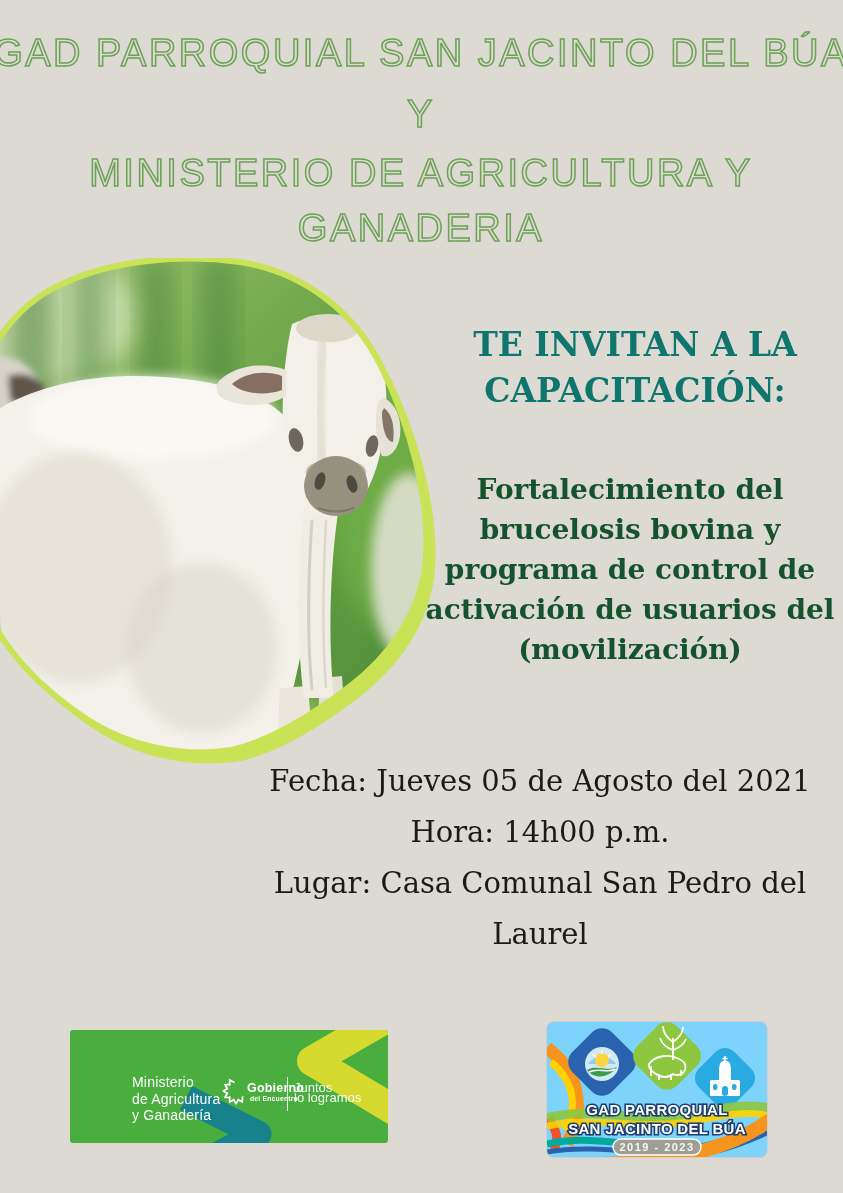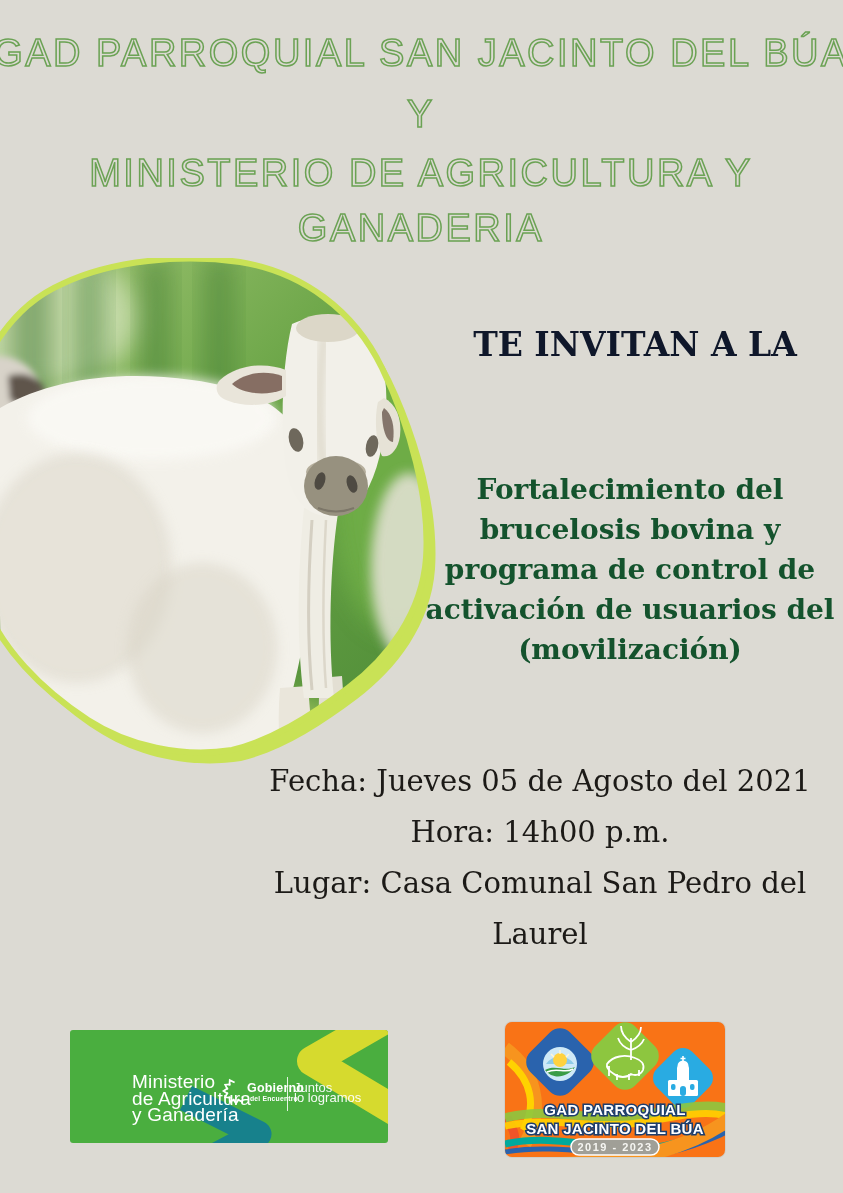--- a/index.html
+++ b/index.html
@@ -14,21 +14,21 @@
     font-family:"Liberation Sans",sans-serif;
     font-size:38px;letter-spacing:2.5px;
     fill:none;stroke:#6ba254;stroke-width:1.5px;
     text-anchor:middle;
   }
   
   .photo-svg{position:absolute;left:-48px;top:258px;}
   
   .invite-heading{
     position:absolute;left:435px;top:322px;width:400px;
-    text-align:center;color:#0f172a;
+    text-align:center;color:#0f766e;
     font-family:"DejaVu Serif",serif;font-weight:bold;
     font-size:33px;line-height:46px;
   }
   
   .invite-body{
     position:absolute;left:420px;top:470px;width:420px;
     text-align:center;color:#14532d;
     font-family:"DejaVu Serif",serif;font-weight:bold;
     font-size:28px;line-height:40px;
   }
@@ -40,32 +40,32 @@
     font-size:29px;line-height:51px;
   }
   
   .mag-banner{
     position:absolute;left:70px;top:1030px;width:318px;height:113px;
     background:#4aae3f;border-radius:3px;overflow:hidden;
   }
   .mag-deco{position:absolute;left:0;top:0;}
   .mag-ministry{
     position:absolute;left:62px;top:44px;color:#ffffff;
-    font-size:19px;line-height:16.5px;letter-spacing:.2px;font-weight:400;
+    font-size:14px;line-height:16.5px;letter-spacing:.2px;font-weight:400;
   }
   .mag-gob{position:absolute;left:150px;top:40px;width:160px;height:60px;color:#fff;}
   .gob-burst{position:absolute;left:0;top:5px;}
   .gob-word{position:absolute;left:27px;top:11px;font-weight:bold;font-size:12.5px;letter-spacing:.2px;}
   .gob-sub{position:absolute;left:30px;top:25px;font-weight:bold;font-size:6.8px;letter-spacing:.2px;}
   .gob-divider{position:absolute;left:67px;top:7px;width:1px;height:34px;background:rgba(255,255,255,.85);}
   .gob-slogan{position:absolute;left:74px;top:13px;font-size:13px;line-height:10px;opacity:.95;}
   
   .gad-card{
-    position:absolute;left:505px;top:1022px;width:220px;height:135px;
-    background:#f97316;border-radius:7px;overflow:hidden;
+    position:absolute;left:547px;top:1022px;width:220px;height:135px;
+    background:#7dd3fc;border-radius:7px;overflow:hidden;
     box-shadow:0 0 0 1px rgba(0,0,0,.05);
   }
   .gad-svg{position:absolute;left:0;top:0;}
   .gad-svg .gadname{
     font-family:"Liberation Sans",sans-serif;font-weight:bold;
     fill:#ffffff;stroke:#1d3e6e;stroke-width:3.2px;paint-order:stroke;
     text-anchor:middle;letter-spacing:.3px;
   }
   .gad-svg .gadperiod{
     font-family:"Liberation Sans",sans-serif;font-weight:bold;
@@ -172,20 +172,21 @@
 
     <path d="M 288 4 C 350 14,402 52,430 110 C 458 168,478 240,474 300
              C 470 355,436 400,396 430 C 356 460,320 482,280 492
              C 230 500,176 488,136 462 C 90 432,48 390,30 340
              C 10 288,6 220,16 160 C 26 100,60 48,110 26
              C 160 2,230 -4,288 4 Z" fill="none" stroke="#c9e256" stroke-width="6"></path>
   </svg>
 
   <div class="invite-heading">
     <div>TE INVITAN A LA</div>
+    <div>CAPACITACIÓN:</div>
   </div>
 
   <div class="invite-body">
     <div>Fortalecimiento del</div>
     <div>brucelosis bovina y</div>
     <div>programa de control de</div>
     <div>activación de usuarios del</div>
     <div>(movilización)</div>
   </div>
 

